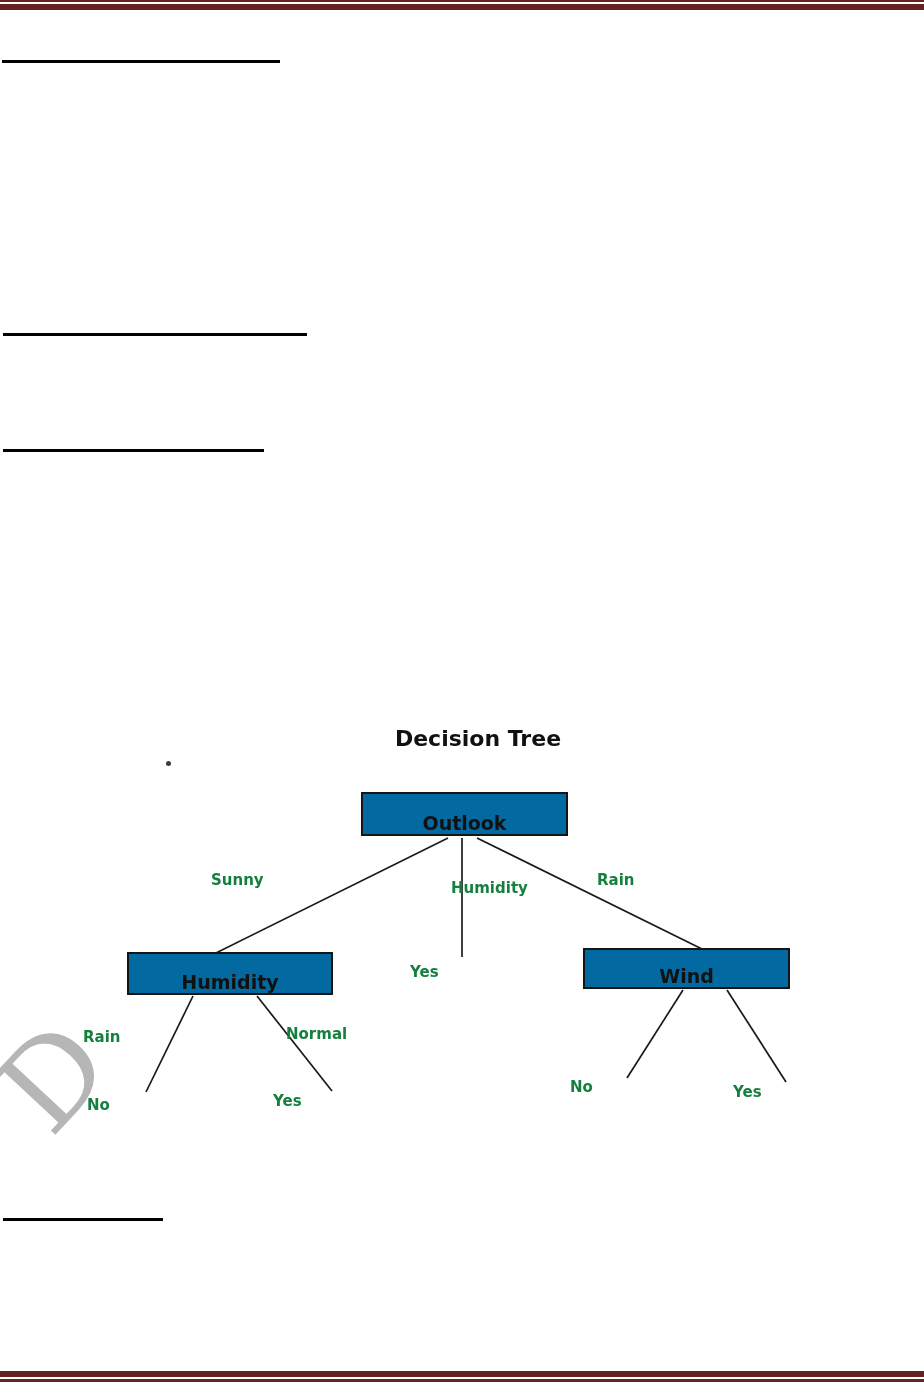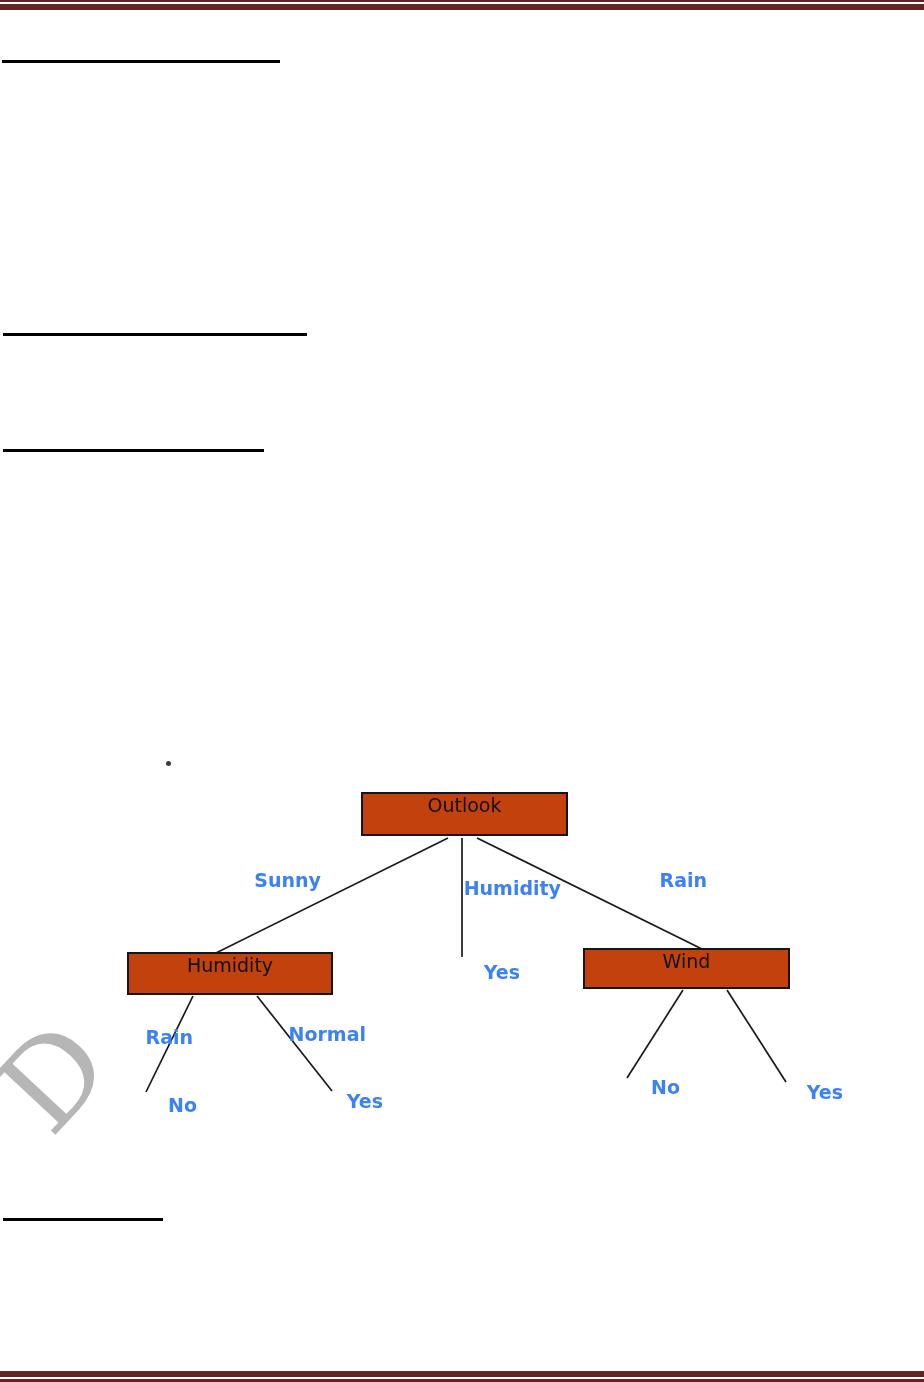--- a/index.html
+++ b/index.html
@@ -35,37 +35,37 @@
     position:absolute;left:166px;top:761px;width:5px;height:5px;
     background:#3c3c3c;border-radius:50%;
   }
   
   .diagram-title{
     position:absolute;left:338px;top:726px;width:280px;
     text-align:center;font-size:22px;font-weight:bold;color:#111;
   }
   .tree-lines{position:absolute;left:0;top:0;width:924px;height:1382px;}
   .node-box{
-    position:absolute;border:2px solid #151515;background:#c2410c;
-    display:flex;align-items:flex-start;justify-content:center;
-    font-size:19px;font-weight:normal;color:#111;
+    position:absolute;border:2px solid #151515;background:#0369a1;
+    display:flex;align-items:flex-end;justify-content:center;
+    font-size:19px;font-weight:bold;color:#111;
   }
   .node-box.outlook{left:361px;top:792px;width:203px;height:40px;}
   .node-box.humidity{left:127px;top:952px;width:202px;height:39px;}
   .node-box.wind{left:583px;top:948px;width:203px;height:37px;}
   .lbl{
-    position:absolute;width:110px;text-align:right;
-    font-size:19px;font-weight:bold;color:#3b82f6;line-height:22px;
+    position:absolute;width:110px;text-align:left;
+    font-size:15px;font-weight:bold;color:#15803d;line-height:22px;
   }
   .lbl.sunny{left:211px;top:869px;}
   .lbl.overcast{left:451px;top:877px;}
   .lbl.rain{left:597px;top:869px;}
   .lbl.yes-overcast{left:410px;top:961px;}
   .lbl.high{left:83px;top:1026px;}
-  .lbl.normal{left:256px;top:1023px;}
+  .lbl.normal{left:286px;top:1023px;}
   .lbl.no-humidity{left:87px;top:1094px;}
   .lbl.yes-humidity{left:273px;top:1090px;}
   .lbl.no-wind{left:570px;top:1076px;}
   .lbl.yes-wind{left:733px;top:1081px;}
 </style>
 </head>
 <body>
 
 <div class="page">
 
@@ -76,20 +76,21 @@
 
   <div class="rule r1"></div>
   <div class="rule r2"></div>
   <div class="rule r3"></div>
   <div class="rule r4"></div>
 
   <div class="watermark">D</div>
 
   <div class="stray-dot"></div>
 
+  <div class="diagram-title">Decision Tree</div>
 
   <svg class="tree-lines" width="924" height="1382" viewBox="0 0 924 1382" xmlns="http://www.w3.org/2000/svg">
     <g stroke="#1a1a1a" stroke-width="1.7" fill="none">
       <line x1="448" y1="838" x2="216" y2="953"></line>
       <line x1="462" y1="838" x2="462" y2="957"></line>
       <line x1="477" y1="838" x2="704" y2="950"></line>
       <line x1="193" y1="996" x2="146" y2="1092"></line>
       <line x1="257" y1="996" x2="332" y2="1091"></line>
       <line x1="683" y1="990" x2="627" y2="1078"></line>
       <line x1="727" y1="990" x2="786" y2="1082"></line>

